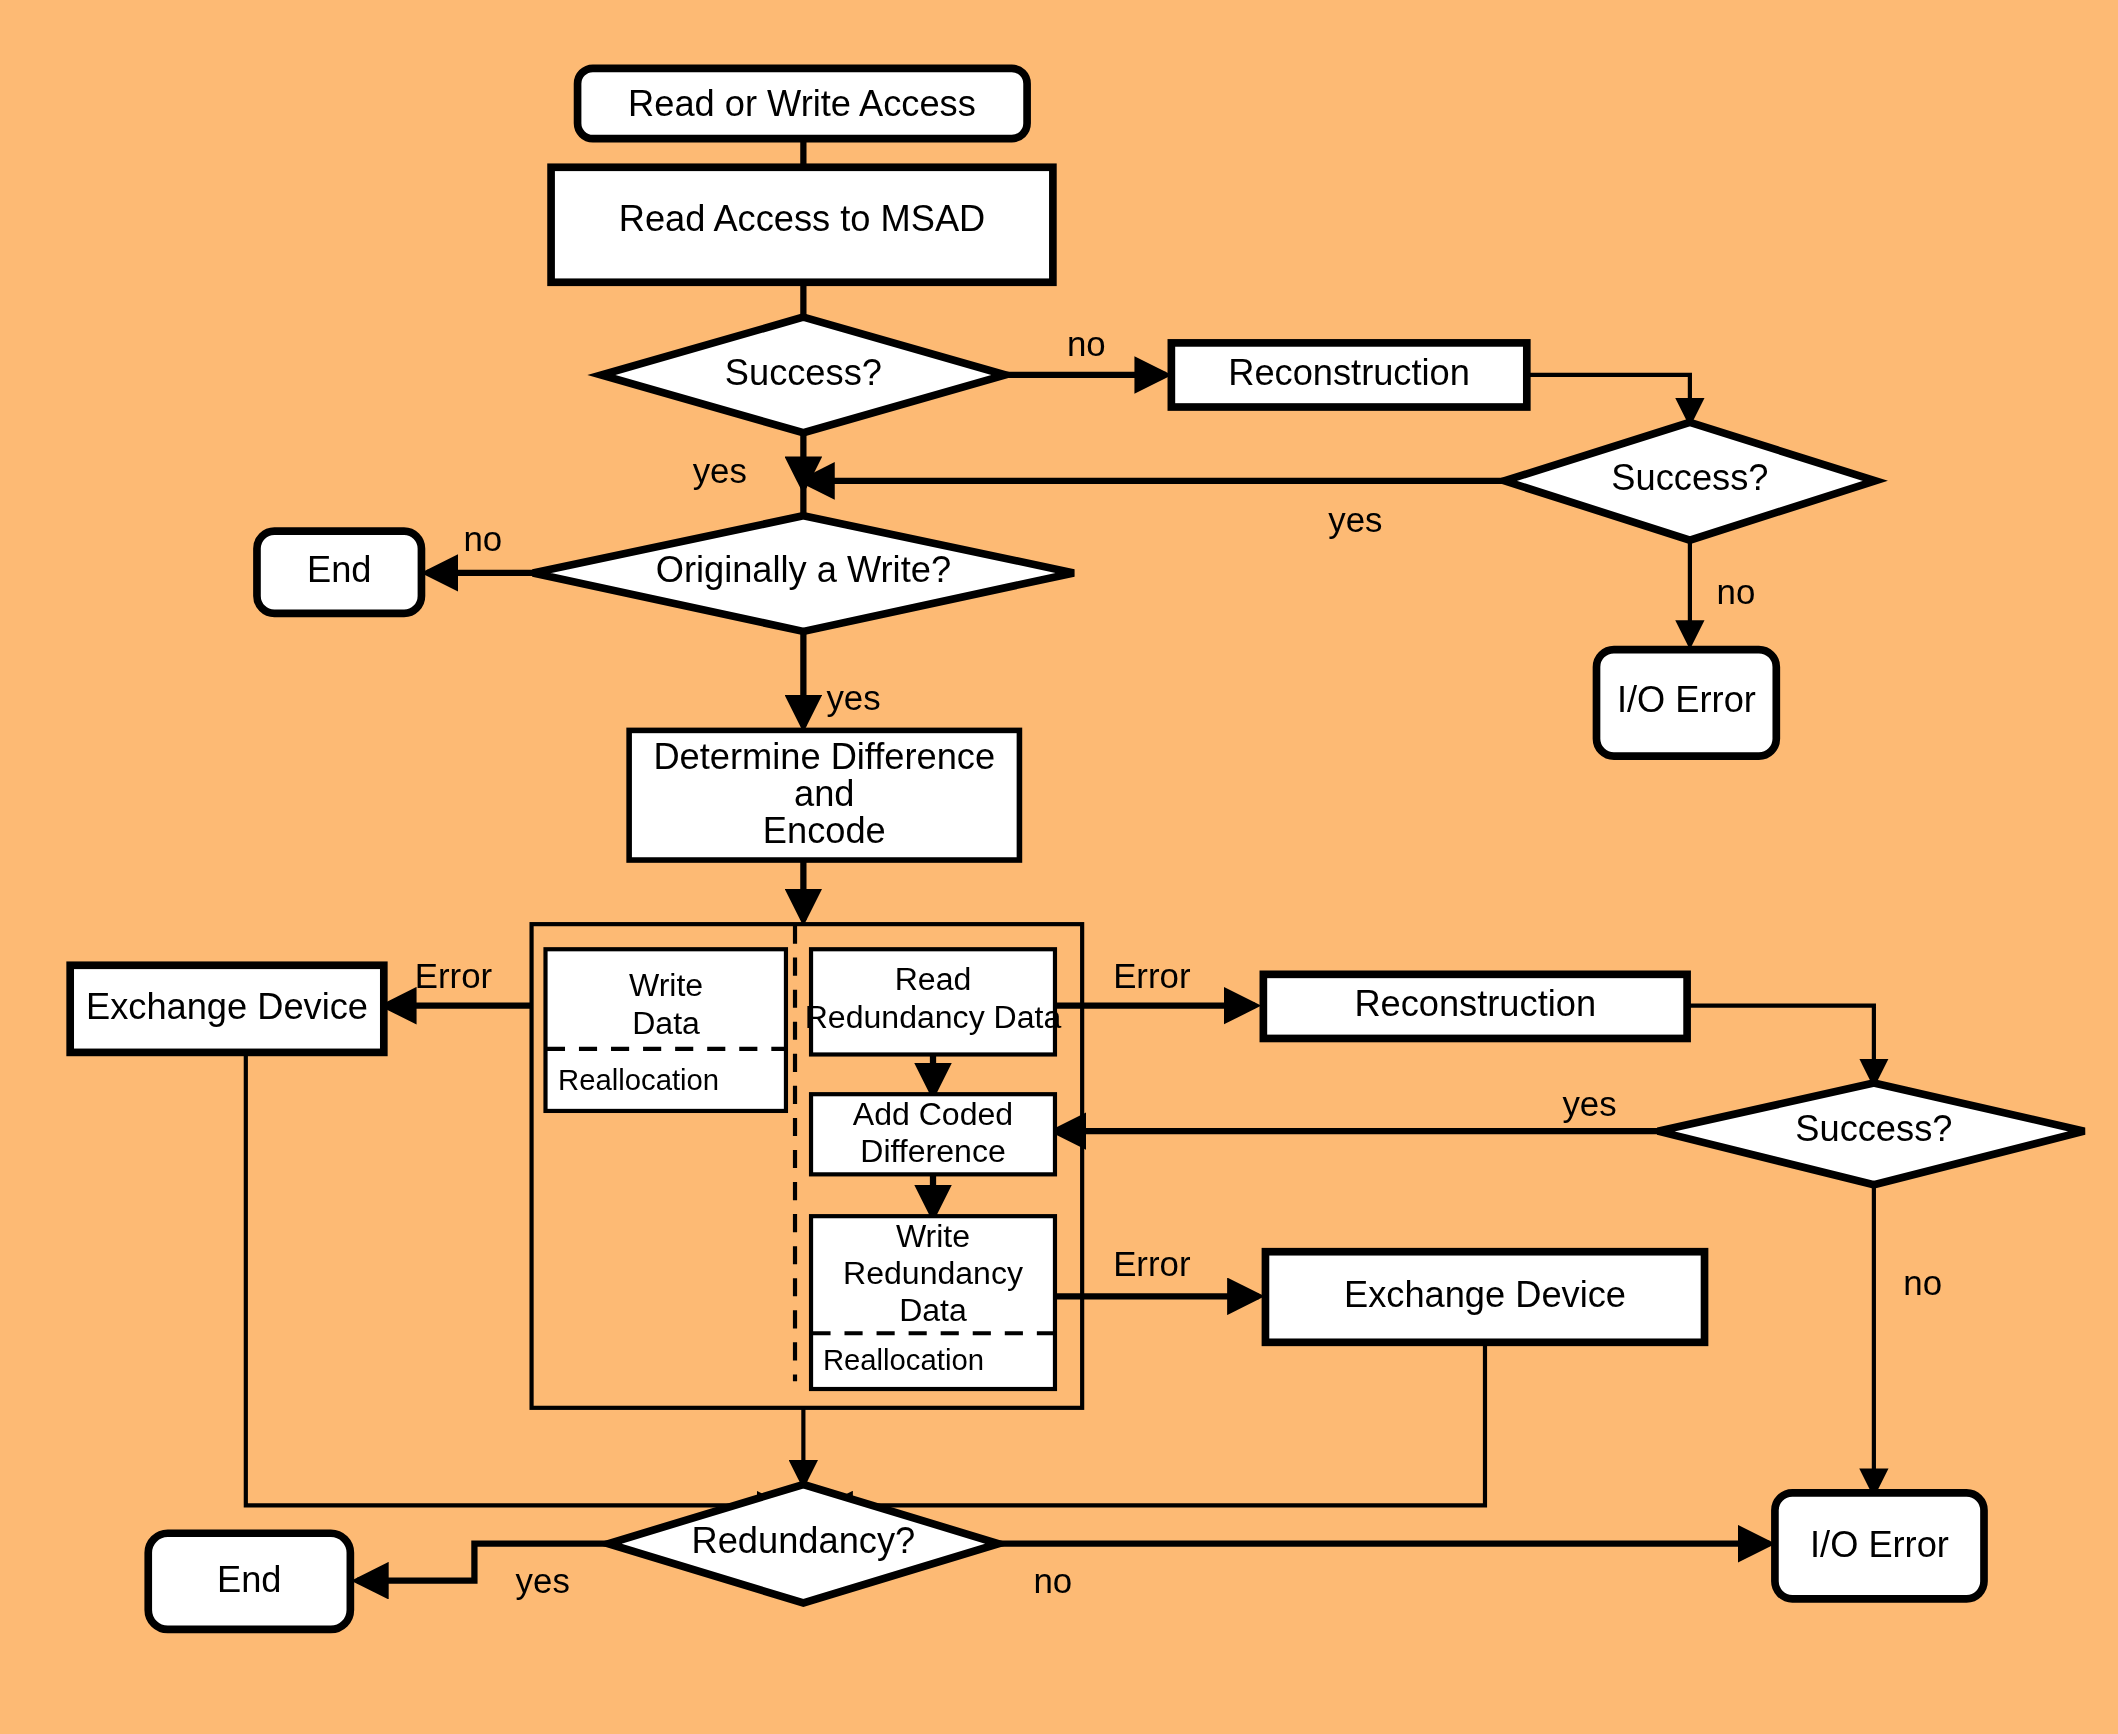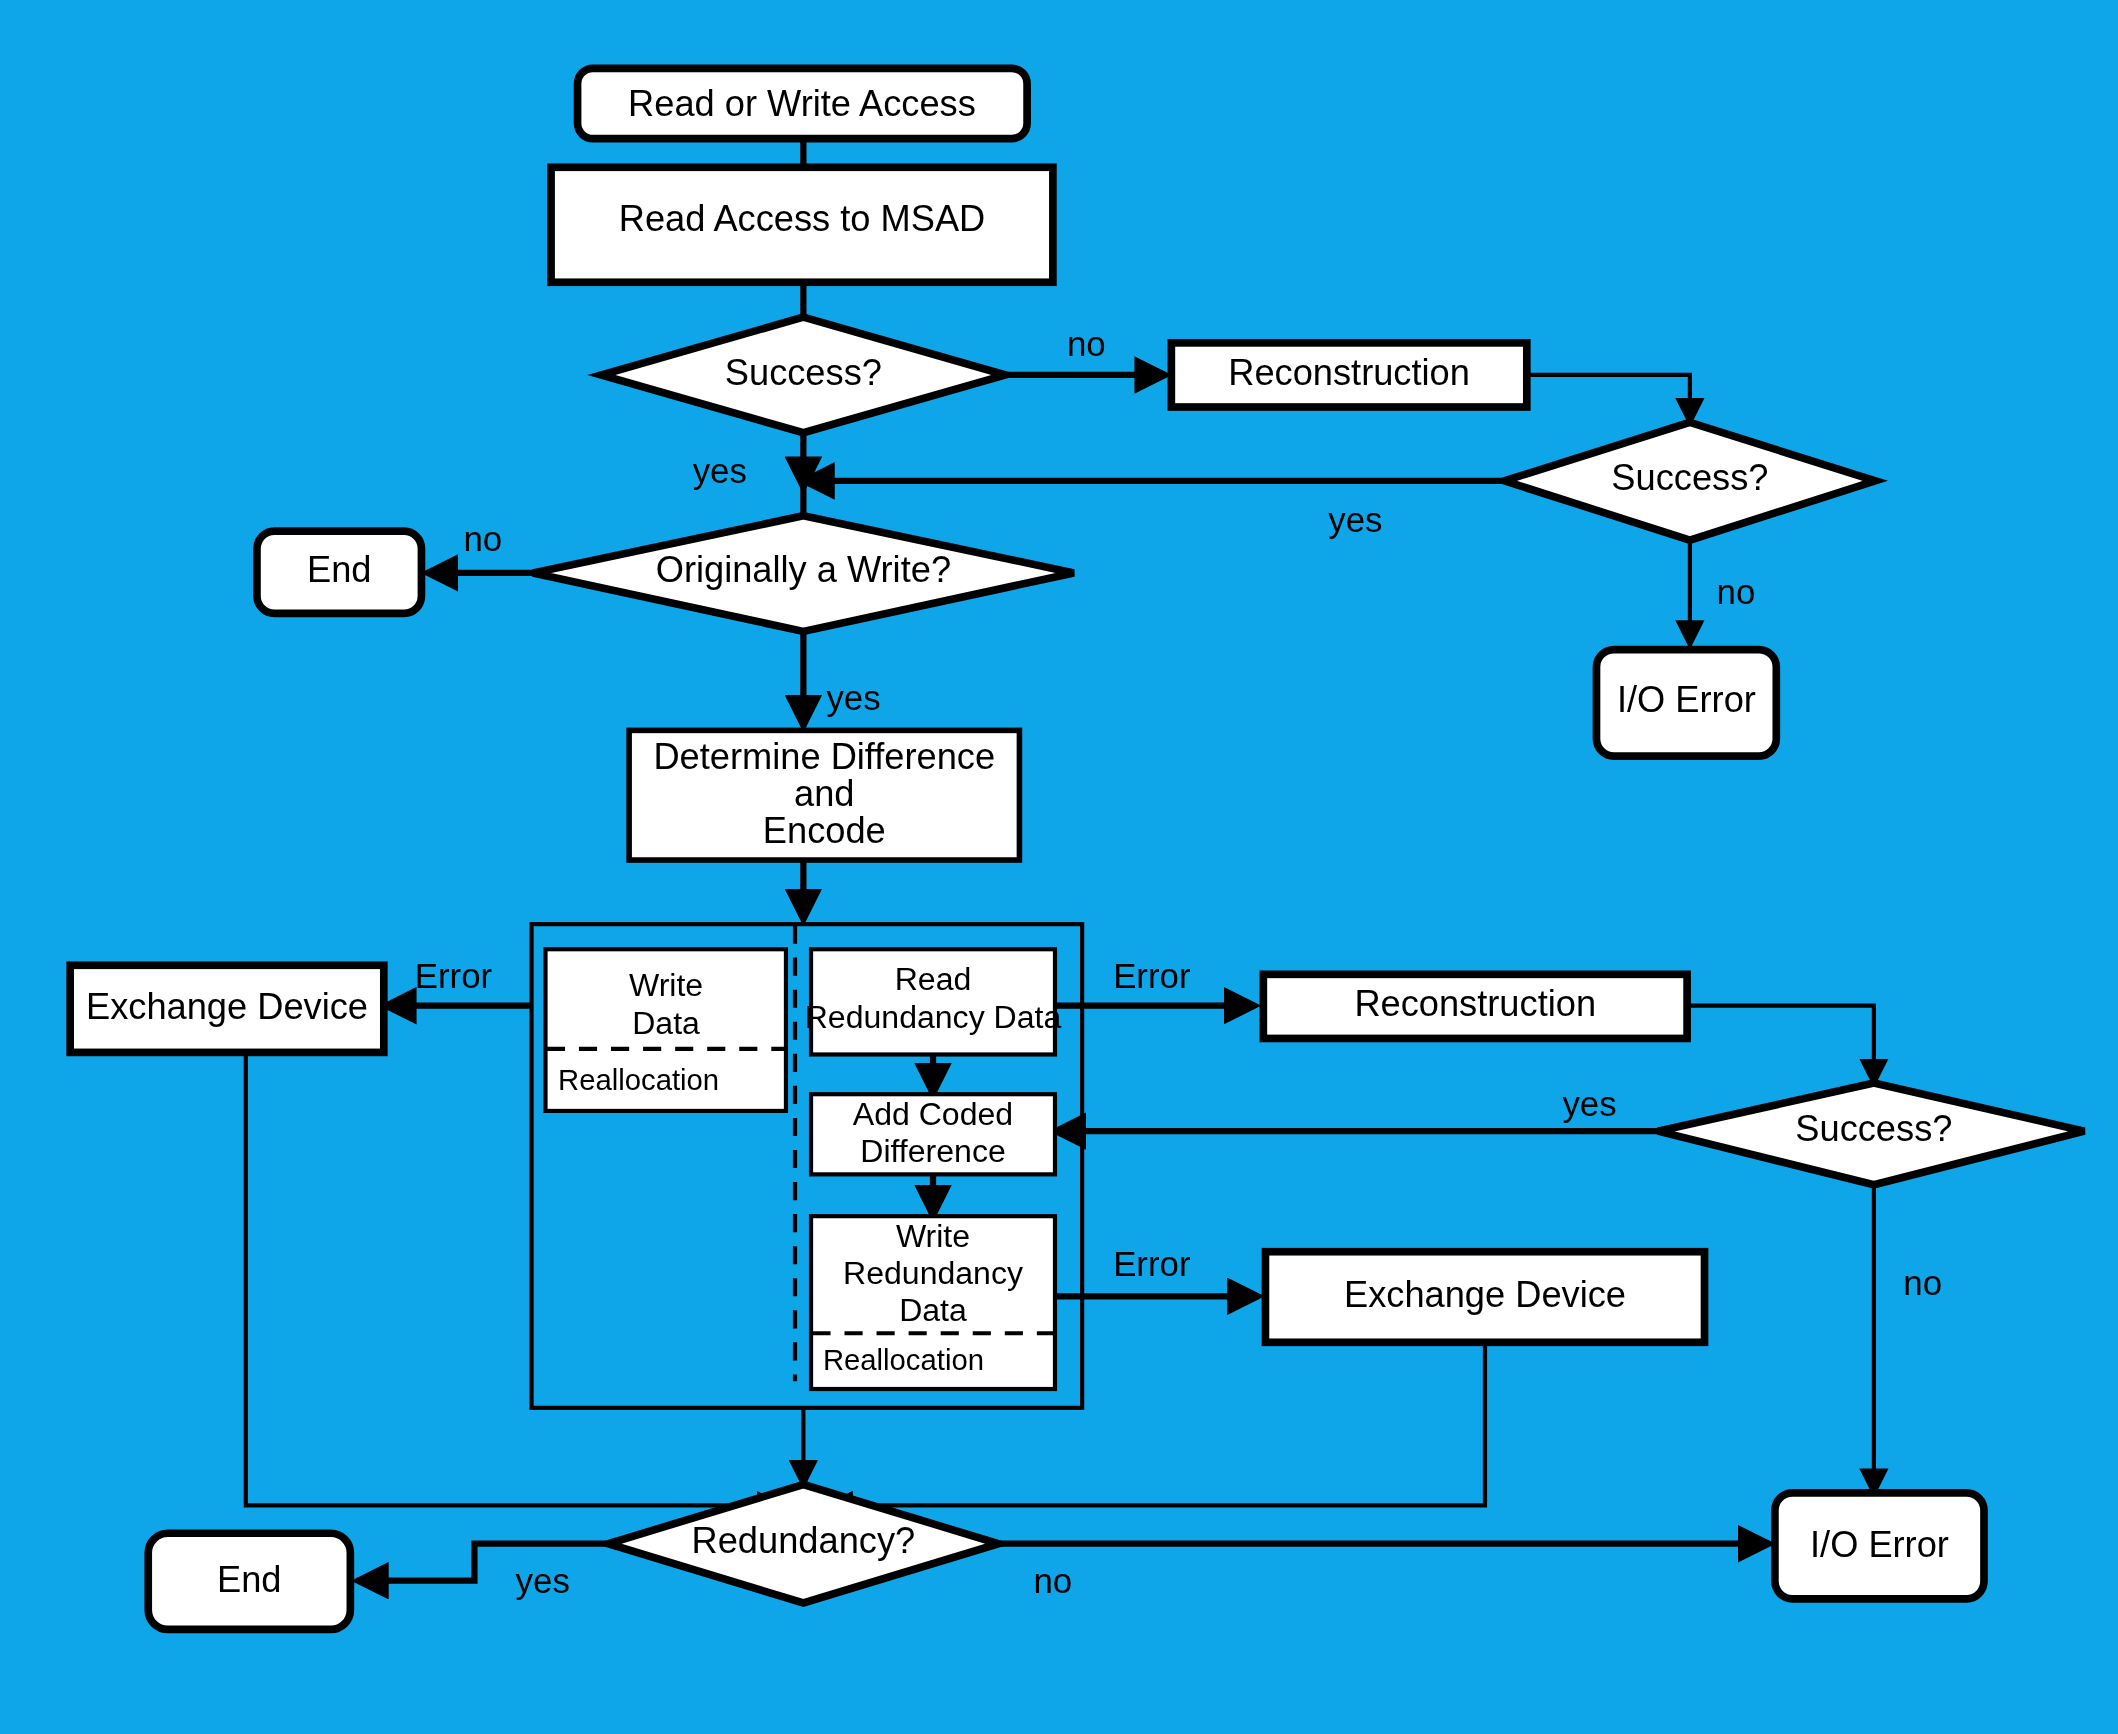--- a/index.html
+++ b/index.html
@@ -8,21 +8,21 @@
     padding: 0;
     background: #ffffff;
   }
   body {
     font-family: "Liberation Sans", sans-serif;
   }
   #stage {
     position: relative;
     width: 2119px;
     height: 1734px;
-    background: #0ea5e9;
+    background: #fdba74;
     overflow: hidden;
   }
   svg.flow {
     position: absolute;
     top: 0;
     left: 0;
     width: 2119px;
     height: 1734px;
     display: block;
   }

